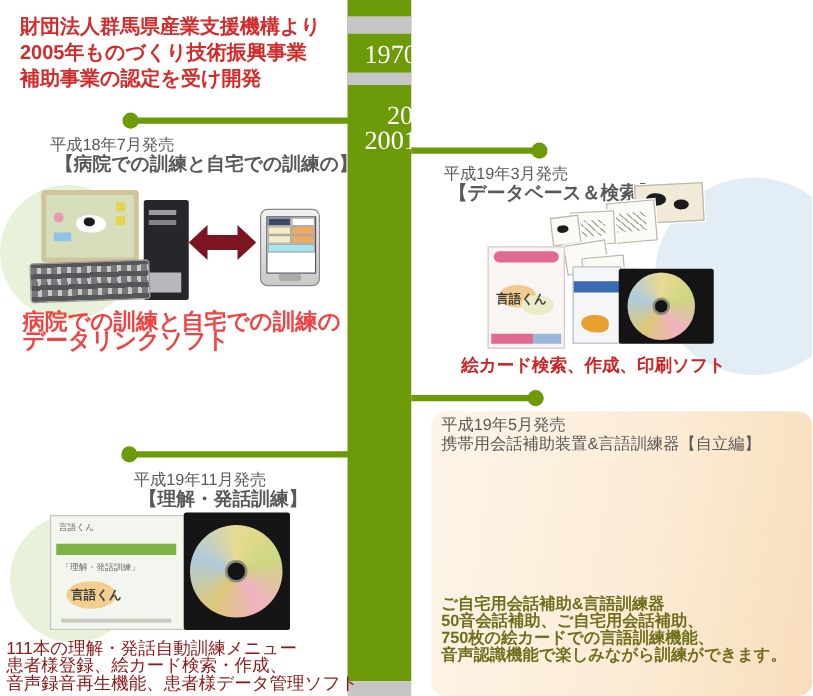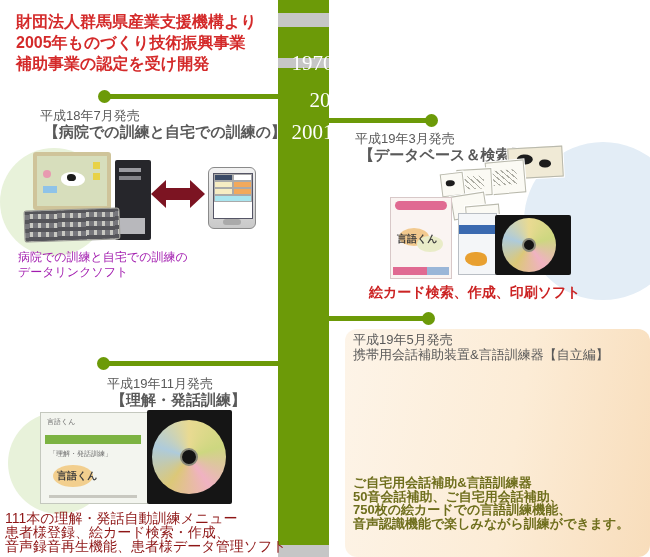--- a/index.html
+++ b/index.html
@@ -4,29 +4,29 @@
 <style>
   html,body{margin:0;padding:0;background:#fff;}
   .page{position:relative;width:650px;height:557px;background:#fff;overflow:hidden;
         font-family:"Liberation Sans",sans-serif;}
   .abs{position:absolute;}
 
   
   .tl-green{background:#6c9a08;}
   .tl-gray{background:#c6c6c6;}
   .year{position:absolute;left:0;width:69px;text-align:center;color:#fff;
-        font-family:"Liberation Serif",serif;font-size:21px;line-height:24px;margin-top:20px;}
+        font-family:"Liberation Serif",serif;font-size:21px;line-height:24px;}
   .conn{position:absolute;height:5px;background:#6c9a08;}
   .node{position:absolute;width:13px;height:13px;border-radius:50%;background:#6c9a08;}
 
   
   .red-head{color:#d42a2a;font-size:16px;font-weight:bold;line-height:21px;white-space:nowrap;}
   .date-txt{color:#595959;font-size:13px;line-height:14px;white-space:nowrap;}
   .title-txt{color:#595959;font-size:15px;font-weight:bold;line-height:16px;white-space:nowrap;}
-  .maroon{color:#a21caf;font-size:12px;font-weight:normal;line-height:15px;white-space:nowrap;}
+  .maroon{color:#ef4444;font-size:18px;font-weight:bold;line-height:15px;white-space:nowrap;}
   .crimson{color:#cc2424;font-size:14px;font-weight:bold;white-space:nowrap;}
   .olive{color:#6f6f1d;font-size:13px;font-weight:bold;line-height:13.5px;white-space:nowrap;}
   .maroon3{color:#8e1616;font-size:14px;font-weight:normal;line-height:14px;white-space:nowrap;}
 
   .circle{position:absolute;border-radius:50%;}
   .c-green{background:#e8f2da;}
   .c-blue{background:#e3edf6;}
 
   
   .pink-box{position:absolute;left:345px;top:329px;width:305px;height:228px;border-radius:12px;
@@ -118,21 +118,21 @@
     <div>2005年ものづくり技術振興事業</div>
     <div>補助事業の認定を受け開発</div>
   </div>
 
   <div class="abs" style="left:278px;top:0;width:51px;height:557px;">
     <div class="abs tl-green" style="left:0;top:0;width:51px;height:545px;"></div>
     <div class="abs tl-gray" style="left:0;top:13px;width:51px;height:14px;"></div>
     <div class="abs tl-gray" style="left:0;top:58px;width:51px;height:10px;"></div>
     <div class="abs tl-gray" style="left:0;top:545px;width:51px;height:12px;"></div>
     <div class="year" style="top:31px;">1970</div>
-    <div class="year" style="top:68px;padding-left:18px;">2006</div>
+    <div class="year" style="top:80px;padding-left:18px;">2006</div>
     <div class="year" style="top:100px;">2001</div>
   </div>
 
   <div class="conn" style="left:105px;top:94px;width:174px;"></div>
   <div class="node" style="left:98px;top:90px;"></div>
   <div class="conn" style="left:329px;top:118px;width:103px;"></div>
   <div class="node" style="left:425px;top:114px;"></div>
   <div class="conn" style="left:329px;top:316px;width:100px;"></div>
   <div class="node" style="left:422px;top:312px;"></div>
   <div class="conn" style="left:104px;top:361px;width:175px;"></div>

